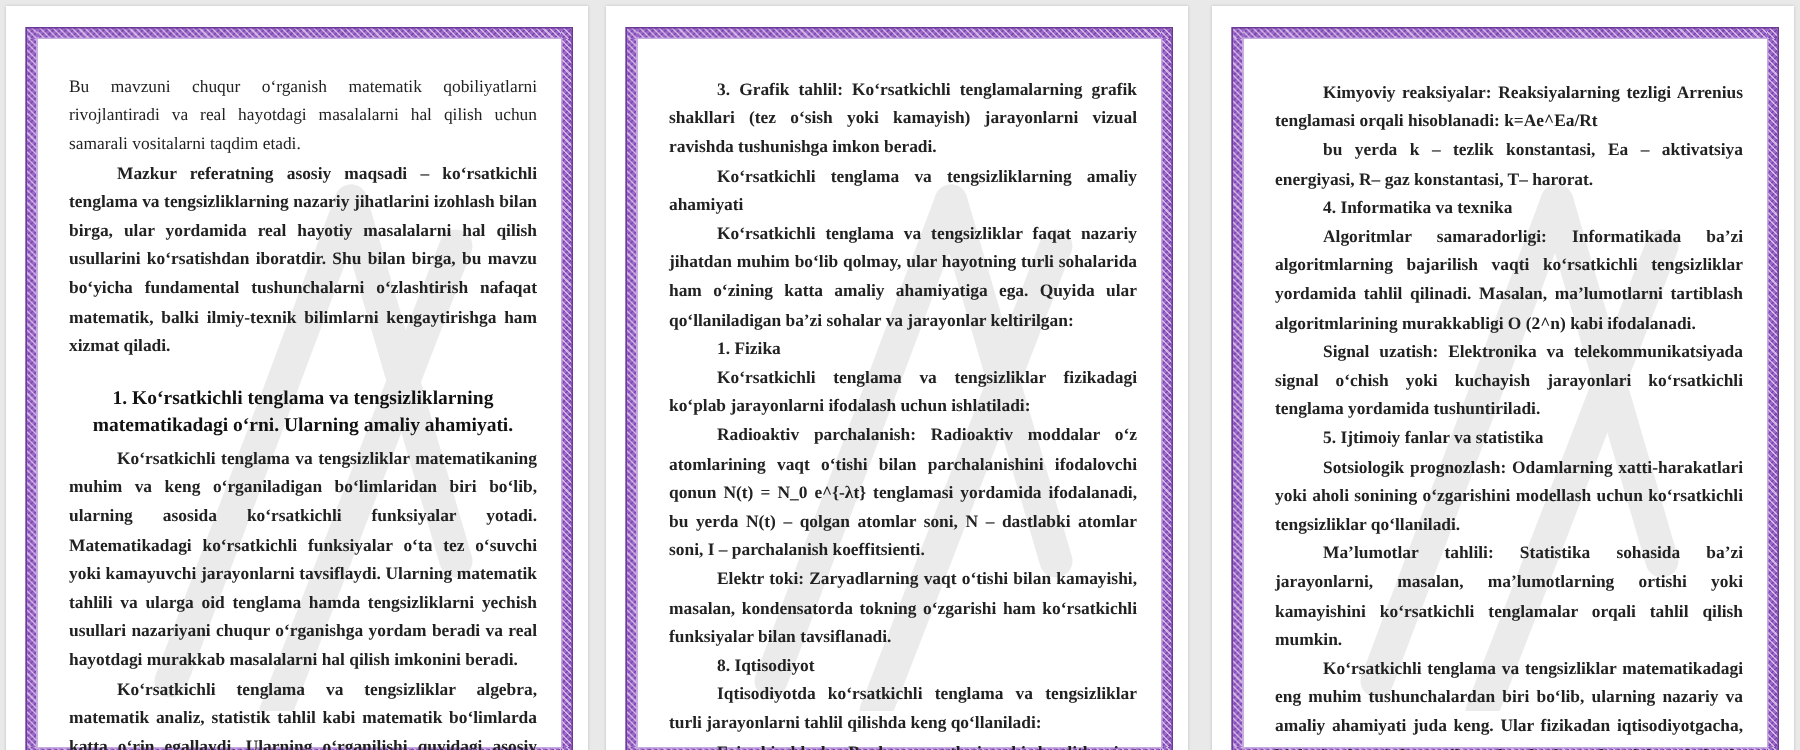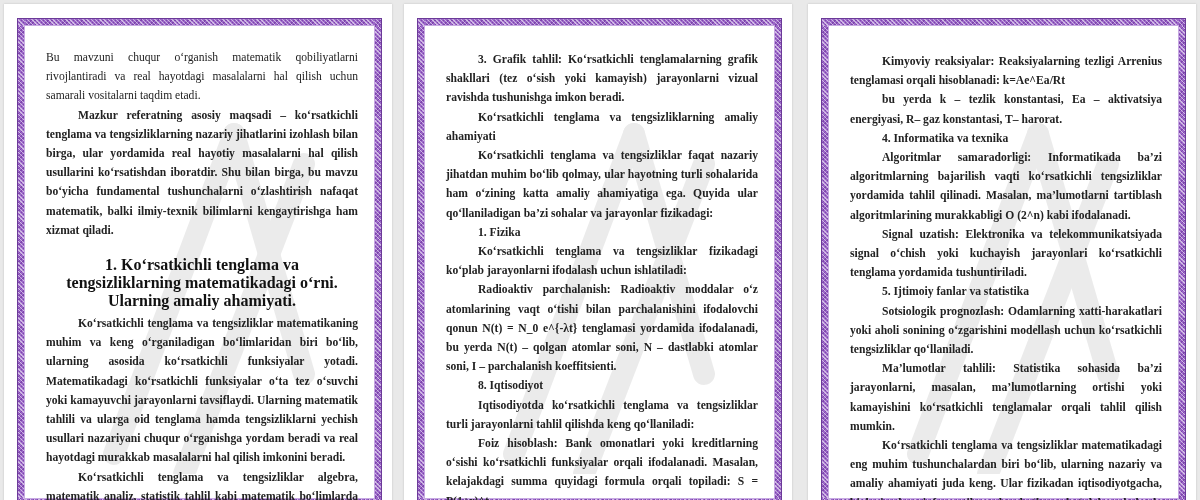--- a/index.html
+++ b/index.html
@@ -54,21 +54,21 @@
   }
 
   .content {
     position: absolute; left: 42px; right: 34px; top: 44px;
     font-size: 11.6px; line-height: 19.2px; color: #222;
     text-align: justify;
   }
   .content p { margin: 0; }
   .content p.indent { text-indent: 32px; font-weight: bold; }
   .content p.heading {
-    text-align: center; font-weight: bold; font-size: 16px;
+    text-align: center; font-weight: bold; font-size: 13px;
     line-height: 18px; margin: 16px 0 4px 0; color: #111;
   }
   .page-2 .content { top: 46px; }
   .page-3 .content { top: 48px; }
 </style>
 </head>
 <body>
 
 <div class="viewer">
 
@@ -100,24 +100,25 @@
     <svg class="watermark" viewBox="0 0 260 380">
       <g fill="none" stroke="#dcdcdc" stroke-width="22" stroke-linecap="round">
         <path d="M40 360 L160 40"></path>
         <path d="M110 380 L230 70"></path>
         <path d="M160 40 L230 280"></path>
       </g>
     </svg>
     <div class="content">
       <p class="indent">3. Grafik tahlil: Ko‘rsatkichli tenglamalarning grafik shakllari (tez o‘sish yoki kamayish) jarayonlarni vizual ravishda tushunishga imkon beradi.</p>
       <p class="indent">Ko‘rsatkichli tenglama va tengsizliklarning amaliy ahamiyati</p>
-      <p class="indent">Ko‘rsatkichli tenglama va tengsizliklar faqat nazariy jihatdan muhim bo‘lib qolmay, ular hayotning turli sohalarida ham o‘zining katta amaliy ahamiyatiga ega. Quyida ular qo‘llaniladigan ba’zi sohalar va jarayonlar fizikadagi:</p>
+      <p class="indent">Ko‘rsatkichli tenglama va tengsizliklar faqat nazariy jihatdan muhim bo‘lib qolmay, ular hayotning turli sohalarida ham o‘zining katta amaliy ahamiyatiga ega. Quyida ular qo‘llaniladigan ba’zi sohalar va jarayonlar keltirilgan:</p>
       <p class="indent">1. Fizika</p>
       <p class="indent">Ko‘rsatkichli tenglama va tengsizliklar fizikadagi ko‘plab jarayonlarni ifodalash uchun ishlatiladi:</p>
       <p class="indent">Radioaktiv parchalanish: Radioaktiv moddalar o‘z atomlarining vaqt o‘tishi bilan parchalanishini ifodalovchi qonun N(t) = N_0 e^{-λt} tenglamasi yordamida ifodalanadi, bu yerda N(t) – qolgan atomlar soni, N – dastlabki atomlar soni, I – parchalanish koeffitsienti.</p>
+      <p class="indent">Elektr toki: Zaryadlarning vaqt o‘tishi bilan kamayishi, masalan, kondensatorda tokning o‘zgarishi ham ko‘rsatkichli funksiyalar bilan tavsiflanadi.</p>
       <p class="indent">8. Iqtisodiyot</p>
       <p class="indent">Iqtisodiyotda ko‘rsatkichli tenglama va tengsizliklar turli jarayonlarni tahlil qilishda keng qo‘llaniladi:</p>
       <p class="indent">Foiz hisoblash: Bank omonatlari yoki kreditlarning o‘sishi ko‘rsatkichli funksiyalar orqali ifodalanadi. Masalan, kelajakdagi summa quyidagi formula orqali topiladi: S = P(1+r)^t</p>
 
     </div>
   </div>
 
   <div class="page page-3">
     <div class="frame">
         <div class="frame-inner"></div>

